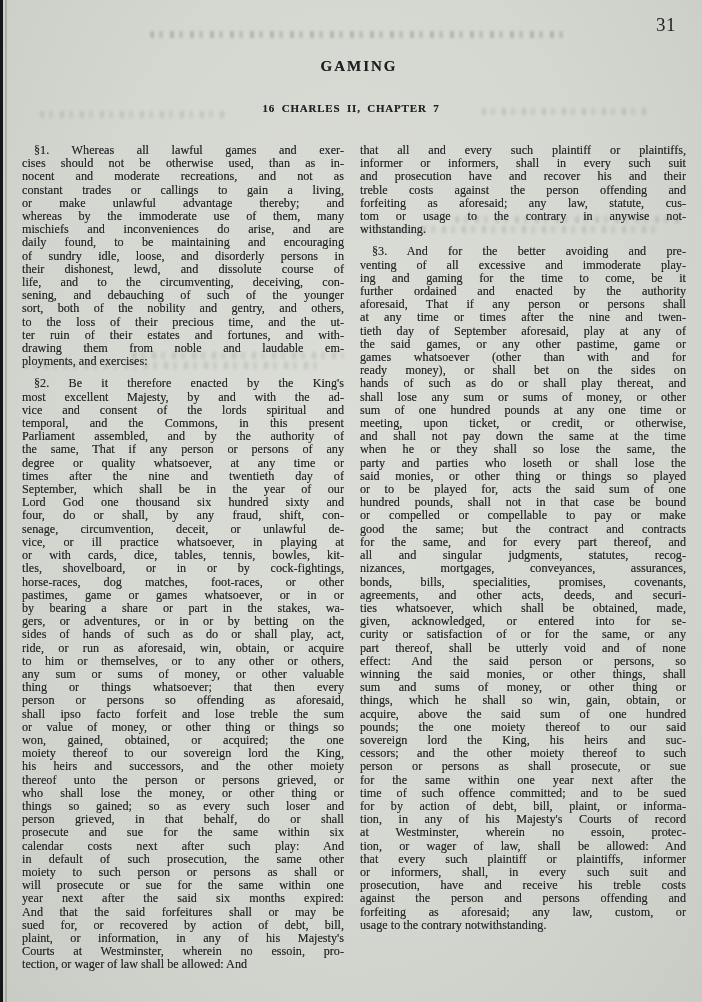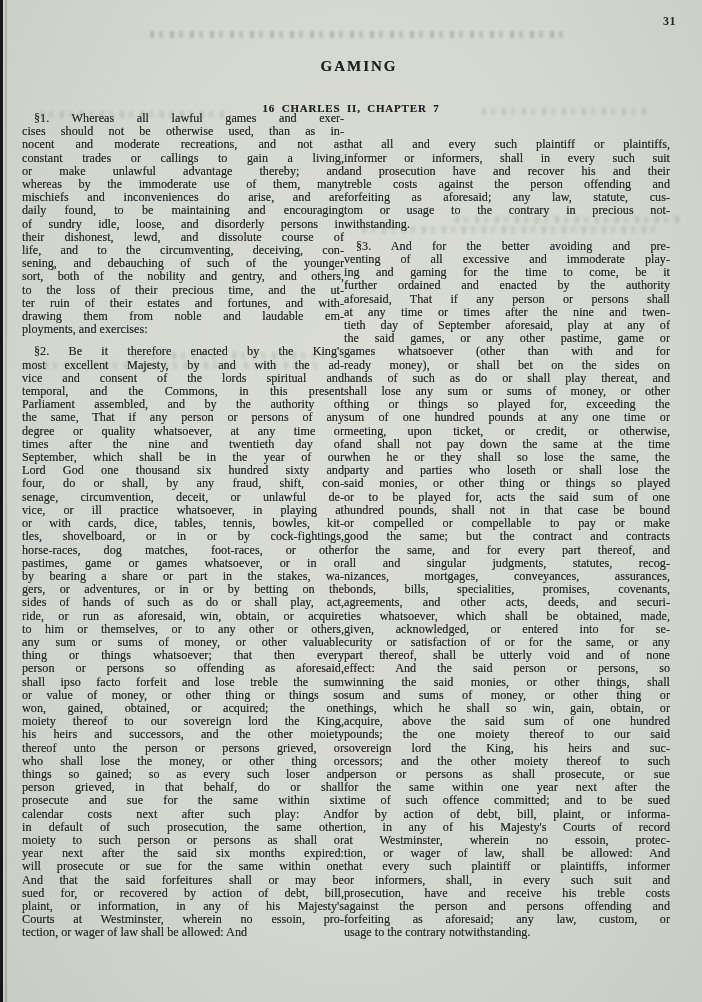--- a/index.html
+++ b/index.html
@@ -22,41 +22,41 @@
   .edge-dark {
     position: absolute; left: 0; top: 0; bottom: 0; width: 3px;
     background: #17171a;
   }
   .edge-soft {
     position: absolute; left: 5px; top: 0; bottom: 0; width: 2px;
     background: rgba(60,62,58,0.22);
   }
   .page-number {
     position: absolute; top: 14px; right: 26px;
-    font-size: 12px; font-weight: bold; letter-spacing: 0.5px;
+    font-size: 19px; font-weight: normal; letter-spacing: 0.5px;
     color: #232326;
   }
   .doc-title {
     position: absolute; top: 58px; left: 0; right: 0;
     text-align: center;
     font-size: 15px; font-weight: bold; letter-spacing: 2px;
     color: #1f1f22;
     text-shadow: 0 0 0.6px rgba(25,25,28,0.55);
     padding-left: 16px;
   }
   .chapter-heading {
     position: absolute; top: 102px; left: 0; right: 0;
     text-align: center;
     font-size: 11px; font-weight: bold; letter-spacing: 0.8px; word-spacing: 3px;
     color: #222225;
     text-shadow: 0 0 0.6px rgba(25,25,28,0.5);
   }
   .columns {
-    position: absolute; top: 112px; left: 22px; width: 664px;
-    display: flex; gap: 0; align-items: flex-end;
+    position: absolute; top: 144px; left: 22px; width: 664px;
+    display: flex; gap: 16px; align-items: flex-start;
   }
   .col { flex: 0 0 auto; }
   .col-left  { width: 322px; }
   .col-right { width: 326px; }
   .para + .para { margin-top: 9px; }
   .line {
     font-size: 12.2px;
     line-height: 13.2px;
     text-align: justify;
     text-align-last: justify;
@@ -153,53 +153,52 @@
           <div class="line">moiety thereof to our sovereign lord the King,</div>
           <div class="line">his heirs and successors, and the other moiety</div>
           <div class="line">thereof unto the person or persons grieved, or</div>
           <div class="line">who shall lose the money, or other thing or</div>
           <div class="line">things so gained; so as every such loser and</div>
           <div class="line">person grieved, in that behalf, do or shall</div>
           <div class="line">prosecute and sue for the same within six</div>
           <div class="line">calendar costs next after such play: And</div>
           <div class="line">in default of such prosecution, the same other</div>
           <div class="line">moiety to such person or persons as shall or</div>
+          <div class="line">will prosecute or sue for the same within one</div>
           <div class="line">year next after the said six months expired:</div>
-          <div class="line">will prosecute or sue for the same within one</div>
           <div class="line">And that the said forfeitures shall or may be</div>
           <div class="line">sued for, or recovered by action of debt, bill,</div>
           <div class="line">plaint, or information, in any of his Majesty's</div>
           <div class="line">Courts at <b>Westminster</b>, wherein no essoin, pro-</div>
           <div class="line last">tection, or wager of law shall be allowed: And</div>
         </div>
       </div>
     <div class="col col-right">
         <div class="para">
           <div class="line">that all and every such plaintiff or plaintiffs,</div>
           <div class="line">informer or informers, shall in every such suit</div>
           <div class="line">and prosecution have and recover his and their</div>
           <div class="line">treble costs against the person offending and</div>
           <div class="line">forfeiting as aforesaid; any law, statute, cus-</div>
-          <div class="line">tom or usage to the contrary in precious not-</div>
+          <div class="line">tom or usage to the contrary in anywise not-</div>
           <div class="line last">withstanding.</div>
         </div>
         <div class="para">
           <div class="line first">§3. And for the better avoiding and pre-</div>
           <div class="line">venting of all excessive and immoderate play-</div>
           <div class="line">ing and gaming for the time to come, be it</div>
           <div class="line">further ordained and enacted by the authority</div>
           <div class="line">aforesaid, That if any person or persons shall</div>
           <div class="line">at any time or times after the nine and twen-</div>
           <div class="line">tieth day of September aforesaid, play at any of</div>
           <div class="line">the said games, or any other pastime, game or</div>
           <div class="line">games whatsoever (other than with and for</div>
           <div class="line">ready money), or shall bet on the sides on</div>
           <div class="line">hands of such as do or shall play thereat, and</div>
           <div class="line">shall lose any sum or sums of money, or other</div>
-          <div class="line">thing or things so played for, exceeding the</div>
           <div class="line">sum of one hundred pounds at any one time or</div>
           <div class="line">meeting, upon ticket, or credit, or otherwise,</div>
           <div class="line">and shall not pay down the same at the time</div>
           <div class="line">when he or they shall so lose the same, the</div>
           <div class="line">party and parties who loseth or shall lose the</div>
           <div class="line">said monies, or other thing or things so played</div>
           <div class="line">or to be played for, acts the said sum of one</div>
           <div class="line">hundred pounds, shall not in that case be bound</div>
           <div class="line">or compelled or compellable to pay or make</div>
           <div class="line">good the same; but the contract and contracts</div>

